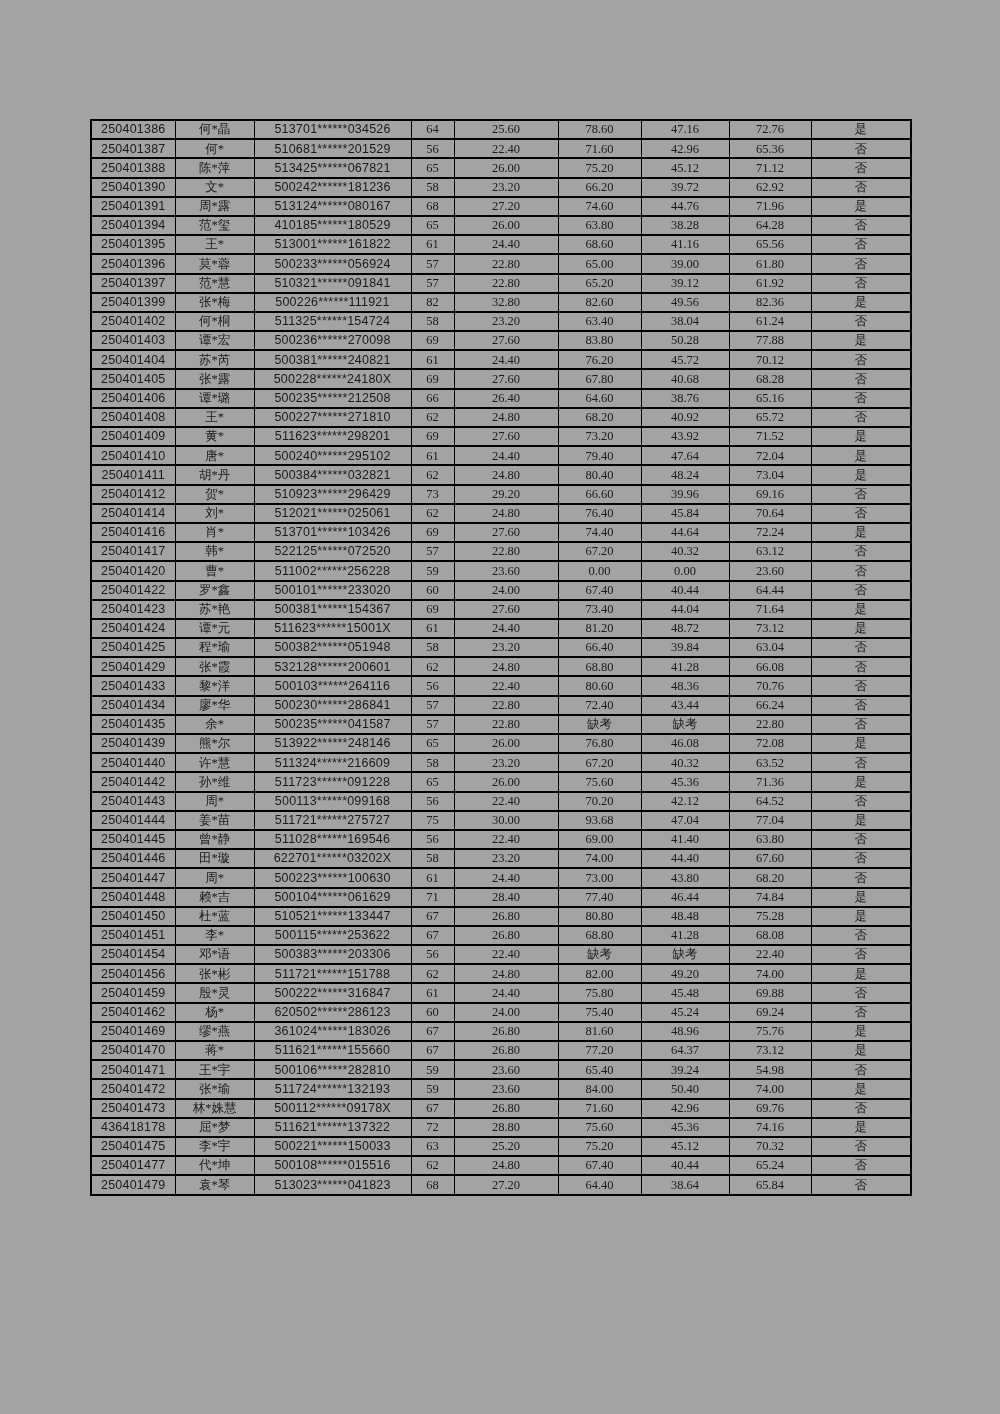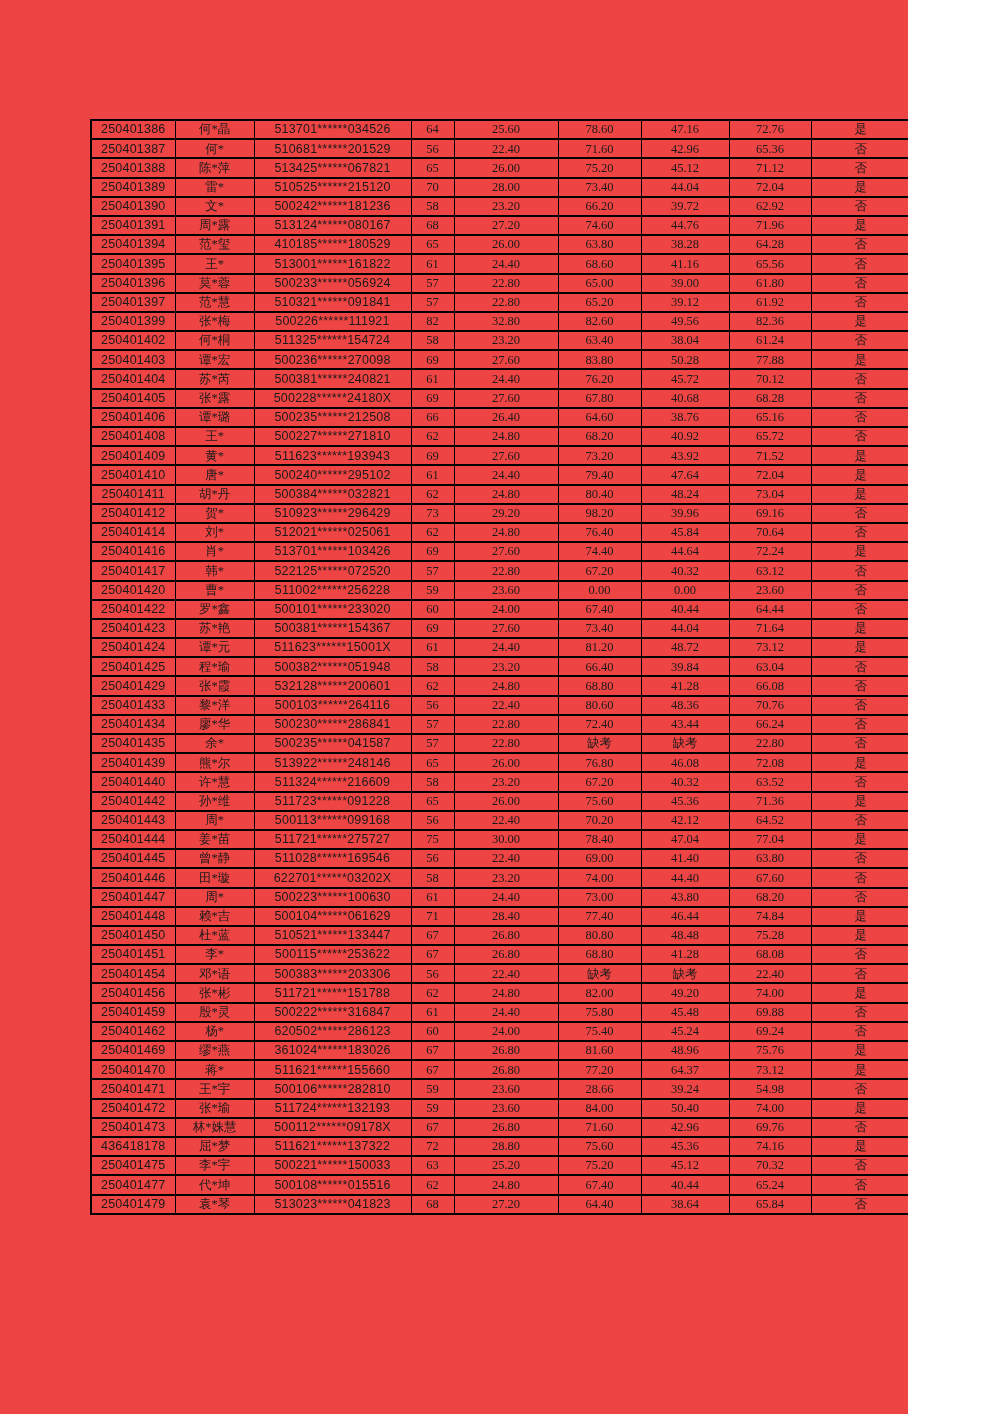--- a/index.html
+++ b/index.html
@@ -2,23 +2,23 @@
 <html><head>
 <meta charset="utf-8">
 <style>
   html, body {
     margin: 0;
     padding: 0;
     background: #ffffff;
   }
   .page {
     position: relative;
-    width: 908px;
+    width: 1000px;
     height: 1414px;
-    background: #ef4444;
+    background: #a3a3a3;
     overflow: hidden;
     font-family: "Liberation Serif", serif;
   }
   table.score-table {
     position: absolute;
     left: 90px;
     top: 119px;
     width: 820px;
     border-collapse: collapse;
     table-layout: fixed;
@@ -103,31 +103,20 @@
           <td class="c1">陈*萍</td>
           <td class="c2">513425******067821</td>
           <td class="c3">65</td>
           <td class="c4">26.00</td>
           <td class="c5">75.20</td>
           <td class="c6">45.12</td>
           <td class="c7">71.12</td>
           <td class="c8">否</td>
         </tr>
         <tr>
-          <td class="c0">250401389</td>
-          <td class="c1">雷*</td>
-          <td class="c2">510525******215120</td>
-          <td class="c3">70</td>
-          <td class="c4">28.00</td>
-          <td class="c5">73.40</td>
-          <td class="c6">44.04</td>
-          <td class="c7">72.04</td>
-          <td class="c8">是</td>
-        </tr>
-        <tr>
           <td class="c0">250401390</td>
           <td class="c1">文*</td>
           <td class="c2">500242******181236</td>
           <td class="c3">58</td>
           <td class="c4">23.20</td>
           <td class="c5">66.20</td>
           <td class="c6">39.72</td>
           <td class="c7">62.92</td>
           <td class="c8">否</td>
         </tr>
@@ -259,21 +248,21 @@
           <td class="c3">62</td>
           <td class="c4">24.80</td>
           <td class="c5">68.20</td>
           <td class="c6">40.92</td>
           <td class="c7">65.72</td>
           <td class="c8">否</td>
         </tr>
         <tr>
           <td class="c0">250401409</td>
           <td class="c1">黄*</td>
-          <td class="c2">511623******193943</td>
+          <td class="c2">511623******298201</td>
           <td class="c3">69</td>
           <td class="c4">27.60</td>
           <td class="c5">73.20</td>
           <td class="c6">43.92</td>
           <td class="c7">71.52</td>
           <td class="c8">是</td>
         </tr>
         <tr>
           <td class="c0">250401410</td>
           <td class="c1">唐*</td>
@@ -295,21 +284,21 @@
           <td class="c6">48.24</td>
           <td class="c7">73.04</td>
           <td class="c8">是</td>
         </tr>
         <tr>
           <td class="c0">250401412</td>
           <td class="c1">贺*</td>
           <td class="c2">510923******296429</td>
           <td class="c3">73</td>
           <td class="c4">29.20</td>
-          <td class="c5">98.20</td>
+          <td class="c5">66.60</td>
           <td class="c6">39.96</td>
           <td class="c7">69.16</td>
           <td class="c8">否</td>
         </tr>
         <tr>
           <td class="c0">250401414</td>
           <td class="c1">刘*</td>
           <td class="c2">512021******025061</td>
           <td class="c3">62</td>
           <td class="c4">24.80</td>
@@ -482,21 +471,21 @@
           <td class="c6">42.12</td>
           <td class="c7">64.52</td>
           <td class="c8">否</td>
         </tr>
         <tr>
           <td class="c0">250401444</td>
           <td class="c1">姜*苗</td>
           <td class="c2">511721******275727</td>
           <td class="c3">75</td>
           <td class="c4">30.00</td>
-          <td class="c5">78.40</td>
+          <td class="c5">93.68</td>
           <td class="c6">47.04</td>
           <td class="c7">77.04</td>
           <td class="c8">是</td>
         </tr>
         <tr>
           <td class="c0">250401445</td>
           <td class="c1">曾*静</td>
           <td class="c2">511028******169546</td>
           <td class="c3">56</td>
           <td class="c4">22.40</td>
@@ -625,21 +614,21 @@
           <td class="c6">64.37</td>
           <td class="c7">73.12</td>
           <td class="c8">是</td>
         </tr>
         <tr>
           <td class="c0">250401471</td>
           <td class="c1">王*宇</td>
           <td class="c2">500106******282810</td>
           <td class="c3">59</td>
           <td class="c4">23.60</td>
-          <td class="c5">28.66</td>
+          <td class="c5">65.40</td>
           <td class="c6">39.24</td>
           <td class="c7">54.98</td>
           <td class="c8">否</td>
         </tr>
         <tr>
           <td class="c0">250401472</td>
           <td class="c1">张*瑜</td>
           <td class="c2">511724******132193</td>
           <td class="c3">59</td>
           <td class="c4">23.60</td>

